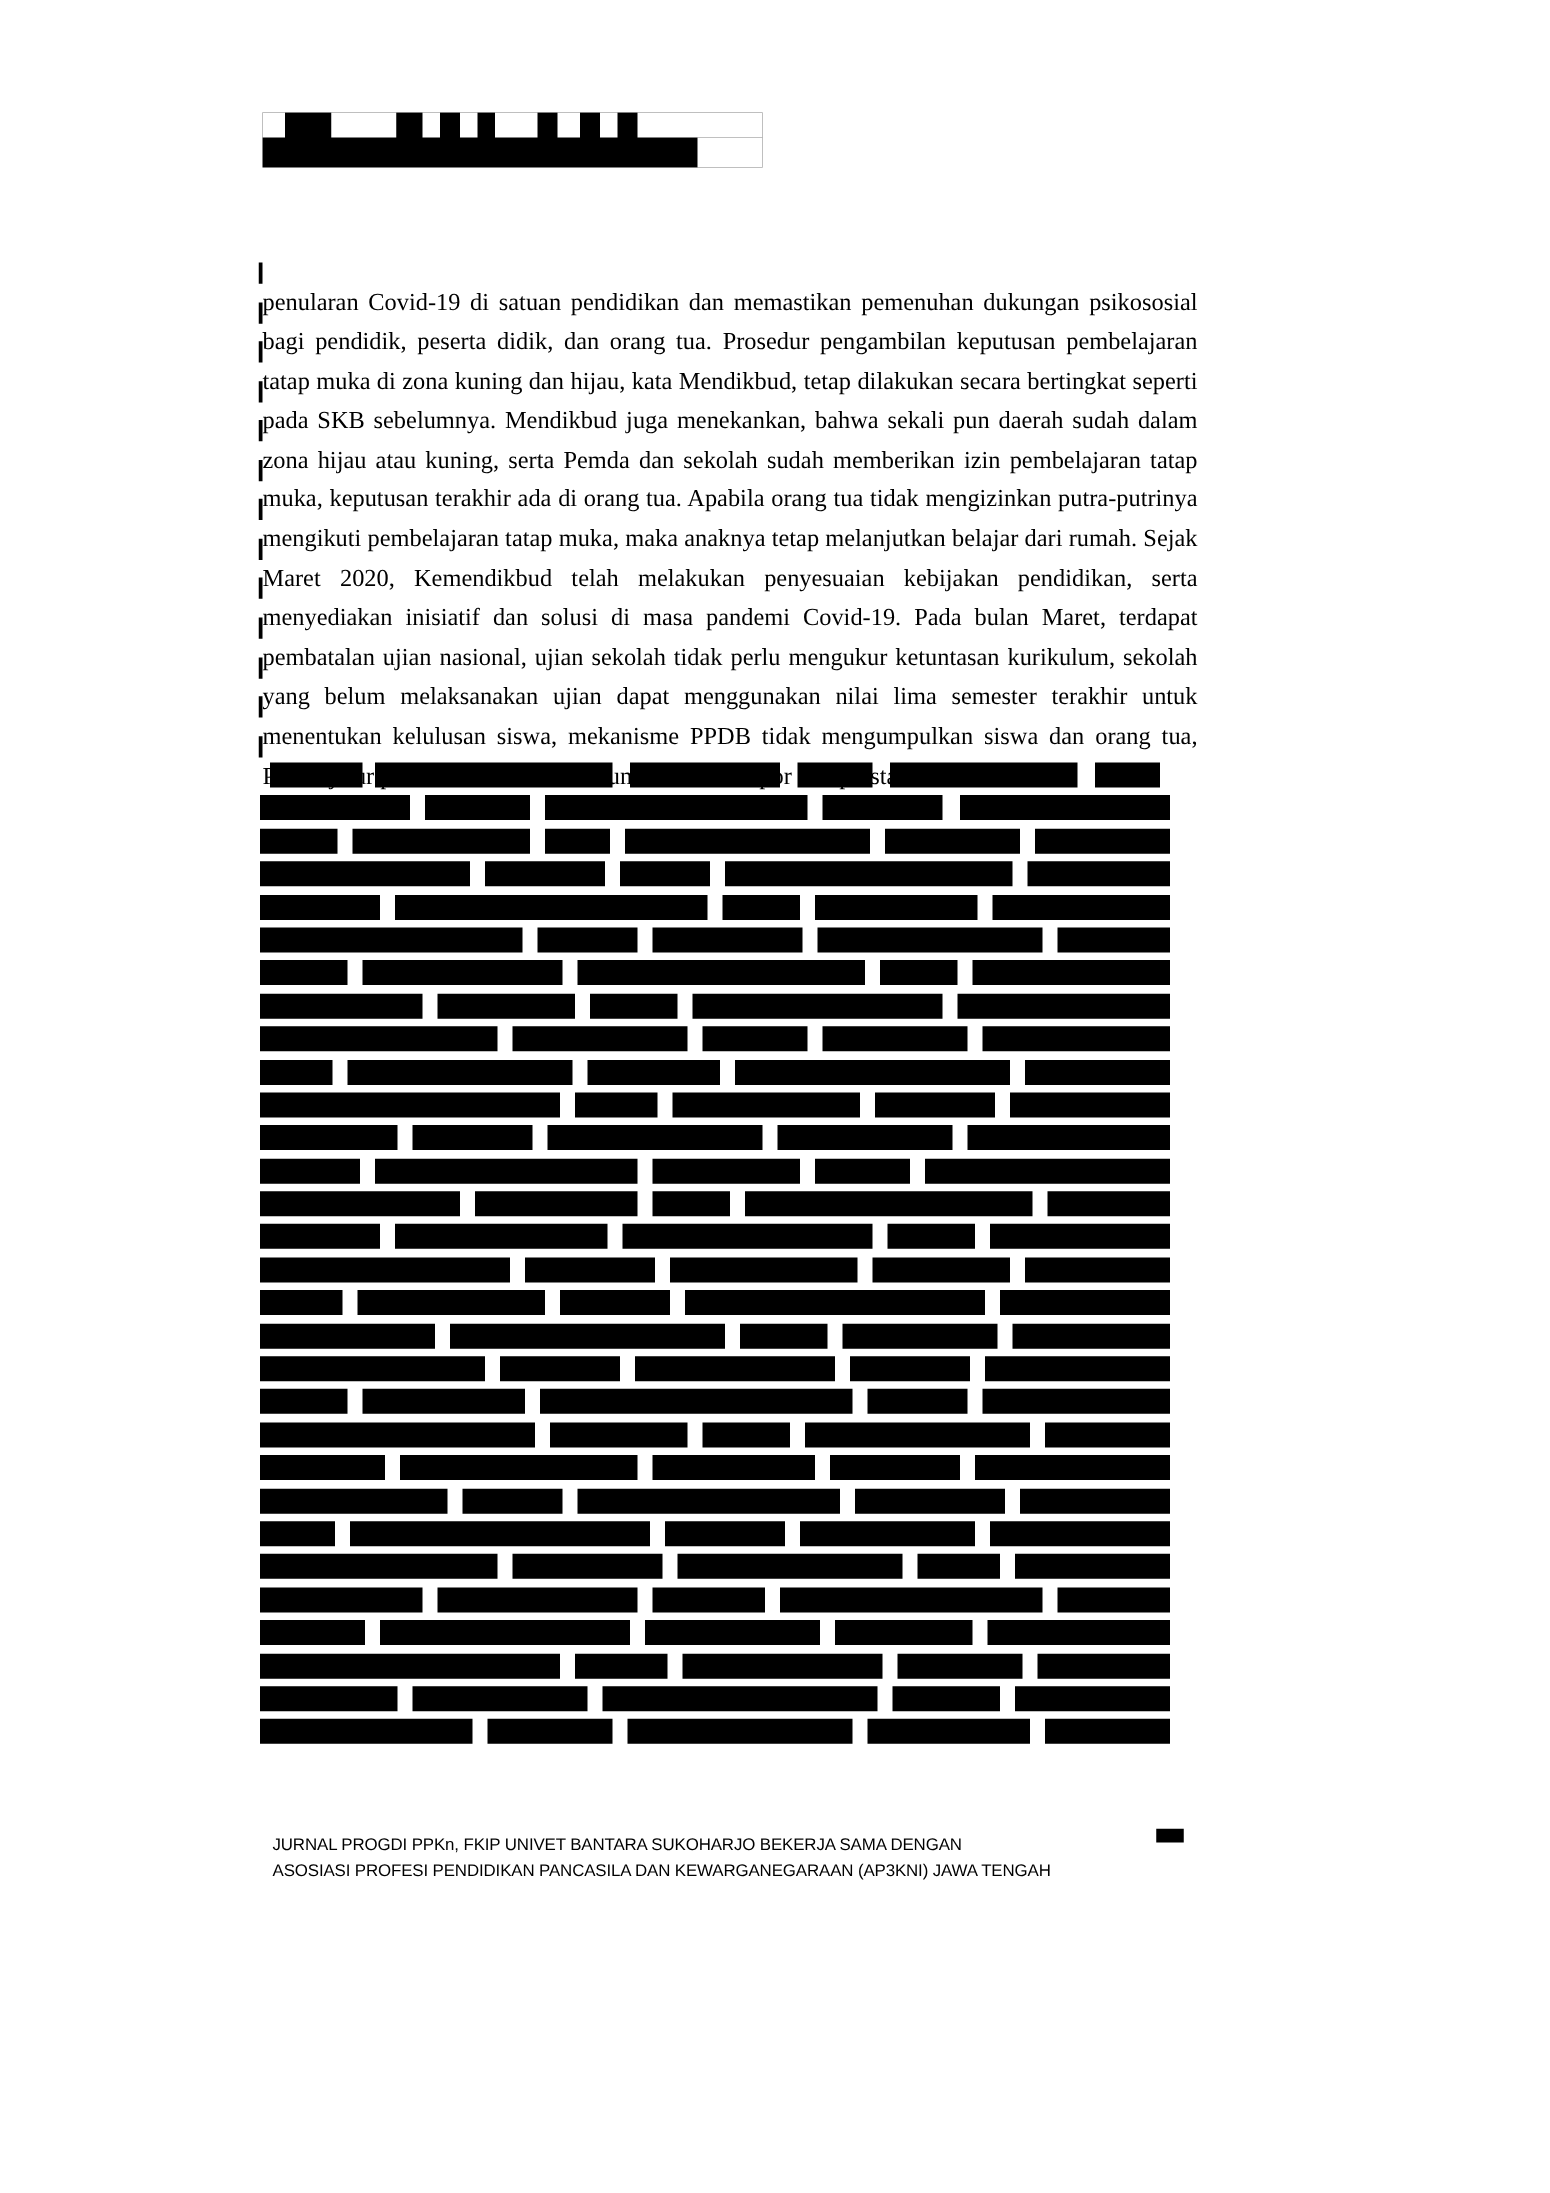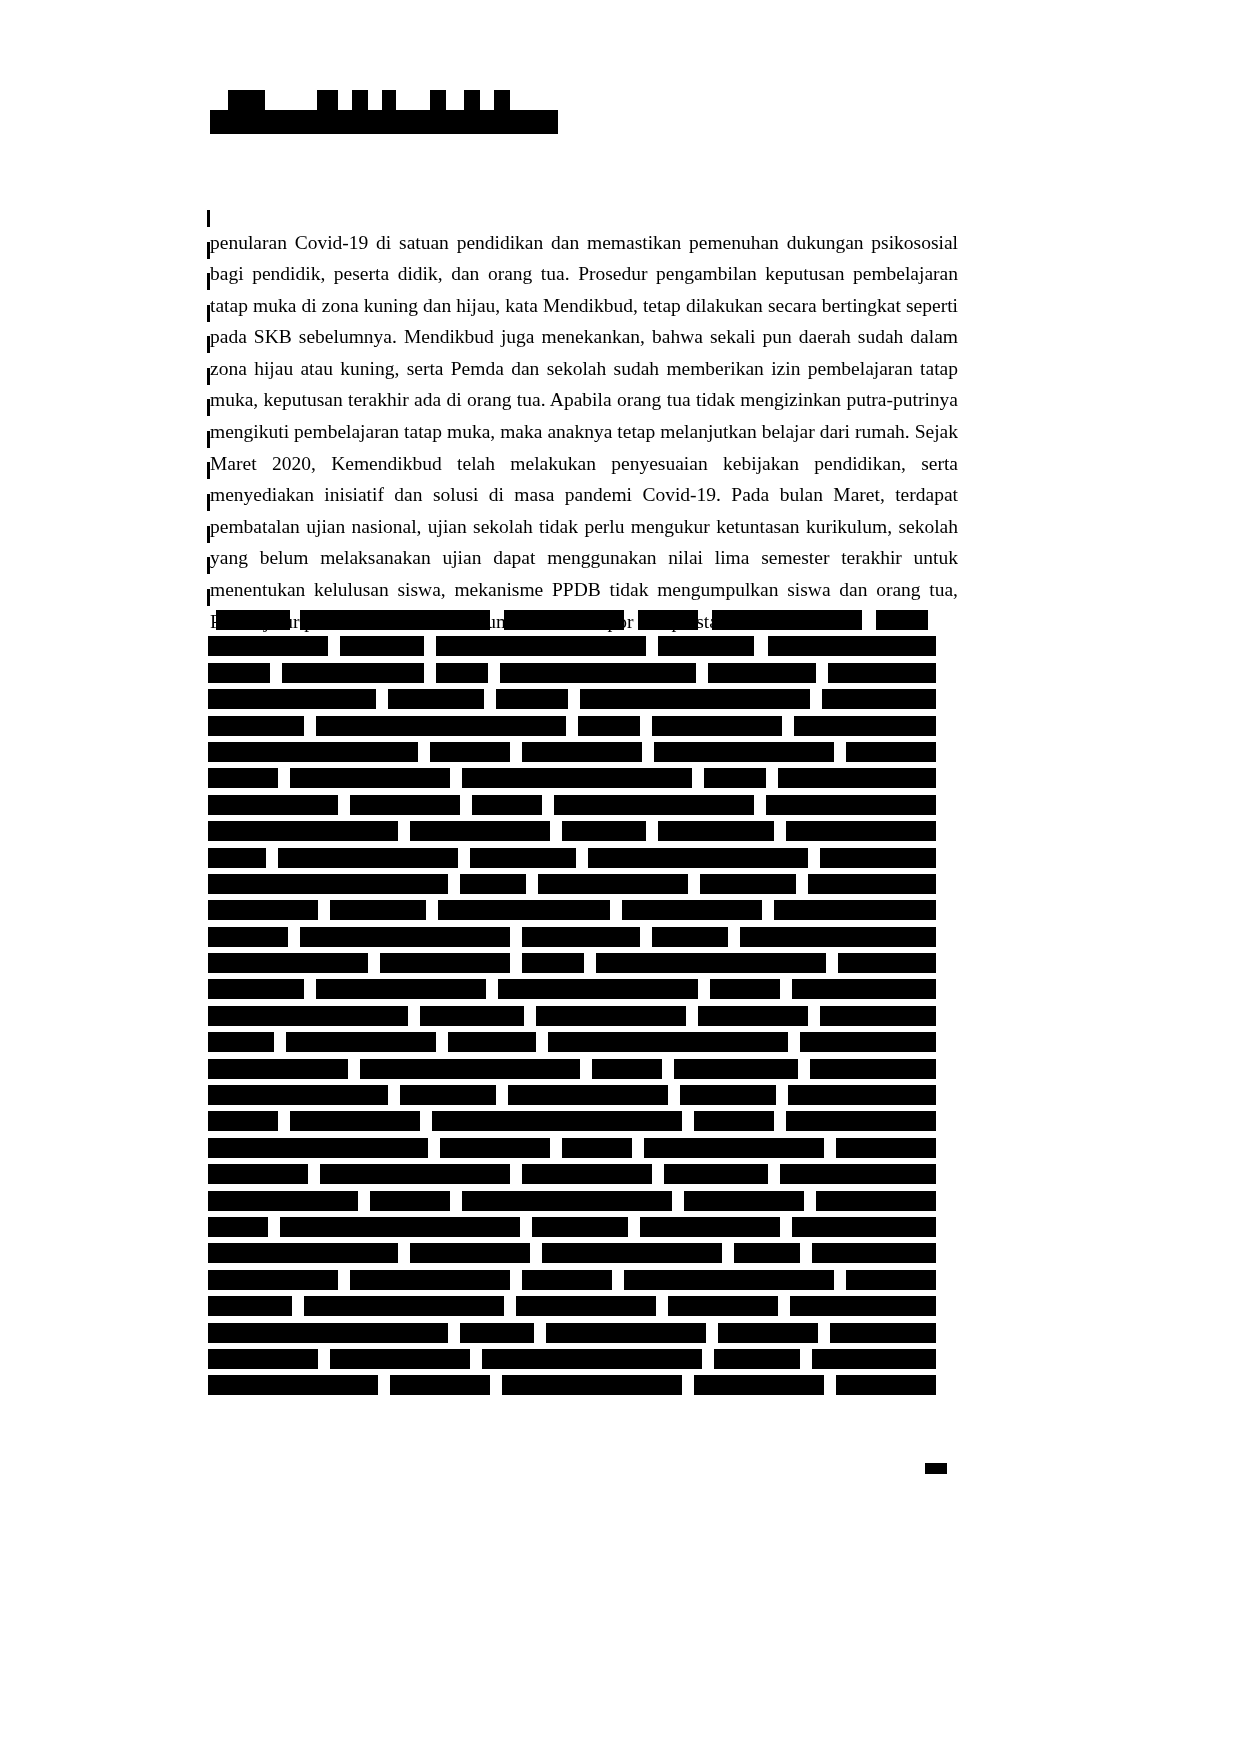--- a/index.html
+++ b/index.html
@@ -344,14 +344,16 @@
   <div class="row">
       <span class="blk" style="left:0;width:170px"></span>
       <span class="blk" style="left:182px;width:100px"></span>
       <span class="blk" style="left:294px;width:180px"></span>
       <span class="blk" style="left:486px;width:130px"></span>
       <span class="blk" style="left:628px;width:100px"></span>
     </div>
 </div>
 
 <div class="footer">
+  <div>JURNAL PROGDI PPKn, FKIP UNIVET BANTARA SUKOHARJO BEKERJA SAMA DENGAN</div>
+  <div>ASOSIASI PROFESI PENDIDIKAN PANCASILA DAN KEWARGANEGARAAN (AP3KNI) JAWA TENGAH</div>
 </div>
 <div class="page-num-redact"></div>
 
 </body></html>

